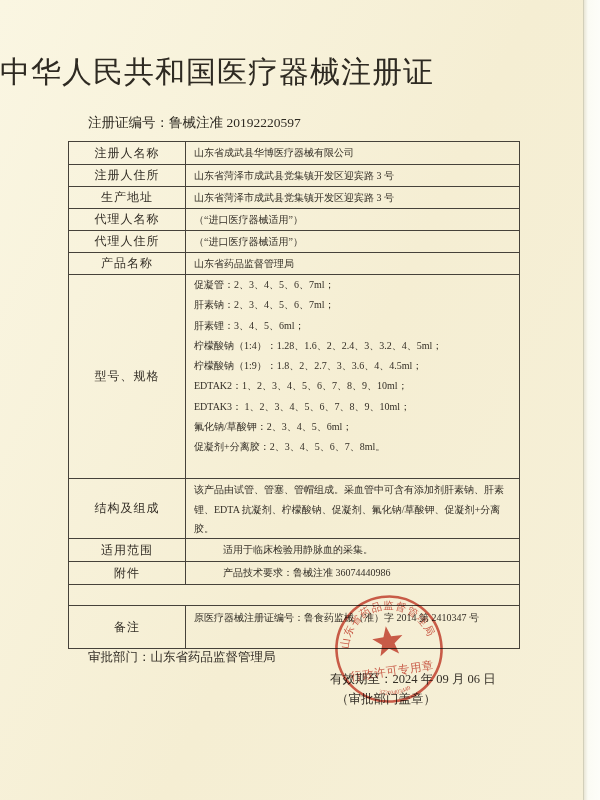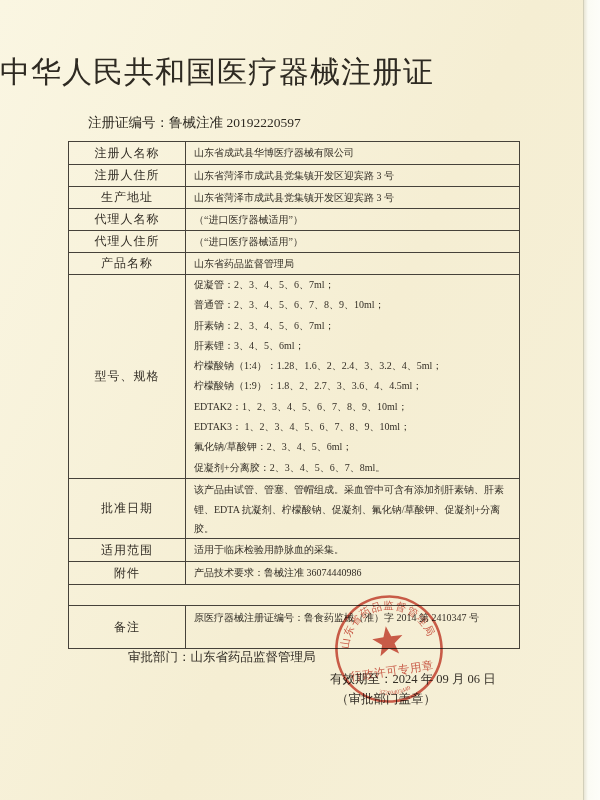--- a/index.html
+++ b/index.html
@@ -37,30 +37,30 @@
     width:117px; box-sizing:border-box; border-right:1px solid #46423a;
     display:flex; align-items:center; justify-content:center;
     font-size:12px; letter-spacing:1px; flex-shrink:0;
   }
   .td {
     flex:1; box-sizing:border-box; padding:0 6px 0 8px;
     font-size:10px; display:flex; align-items:center;
   }
   .td.block { display:block; }
   .h22 { height:22px; }
-  .h23 { height:23px; }
+  .h23 { height:23px;gap:29px; }
   .h21 { height:21px; }
   .h-spec { height:204px; }
   .h-struct { height:60px; }
   .h-note { height:43px; }
   .spec-line { line-height:20.3px; white-space:nowrap; }
   .struct-text { line-height:19.6px; padding-top:1px; }
   .note-text { line-height:20px; padding-top:2px; }
   .footer-line { position:absolute; font-size:12.5px; color:#332e26; }
-  .f-dept { left:88px; top:649px;margin-left:40px; }
+  .f-dept { left:88px; top:649px; }
   .f-date { left:330px; top:649px; }
   .f-valid { left:330px; top:671px; }
   .f-sealnote { left:336px; top:691px; }
   .seal {
     position:absolute; left:332px; top:592px; width:114px; height:114px;
     opacity:0.8; mix-blend-mode:multiply; filter:blur(0.3px);
   }
   .seal text { font-family:"Liberation Serif","DejaVu Serif",serif; }
 </style>
 </head>
@@ -101,34 +101,33 @@
 
     <div class="tr h22">
       <div class="th">产品名称</div>
       <div class="td">山东省药品监督管理局</div>
     </div>
 
     <div class="tr h-spec">
       <div class="th">型号、规格</div>
       <div class="td block">
         <div class="spec-line">促凝管：2、3、4、5、6、7ml；</div>
-        <div class="spec-line">普通管：2、3、4、5、6、7、8、9、10ml；</div>
         <div class="spec-line">肝素钠：2、3、4、5、6、7ml；</div>
         <div class="spec-line">肝素锂：3、4、5、6ml；</div>
         <div class="spec-line">柠檬酸钠（1:4）：1.28、1.6、2、2.4、3、3.2、4、5ml；</div>
         <div class="spec-line">柠檬酸钠（1:9）：1.8、2、2.7、3、3.6、4、4.5ml；</div>
         <div class="spec-line">EDTAK2：1、2、3、4、5、6、7、8、9、10ml；</div>
         <div class="spec-line">EDTAK3： 1、2、3、4、5、6、7、8、9、10ml；</div>
         <div class="spec-line">氟化钠/草酸钾：2、3、4、5、6ml；</div>
         <div class="spec-line">促凝剂+分离胶：2、3、4、5、6、7、8ml。</div>
       </div>
     </div>
 
     <div class="tr h-struct">
-      <div class="th">批准日期</div>
+      <div class="th">结构及组成</div>
       <div class="td block struct-text">该产品由试管、管塞、管帽组成。采血管中可含有添加剂肝素钠、肝素锂、EDTA 抗凝剂、柠檬酸钠、促凝剂、氟化钠/草酸钾、促凝剂+分离胶。</div>
     </div>
 
     <div class="tr h23">
       <div class="th">适用范围</div>
       <div class="td">适用于临床检验用静脉血的采集。</div>
     </div>
 
     <div class="tr h23">
       <div class="th">附件</div>

